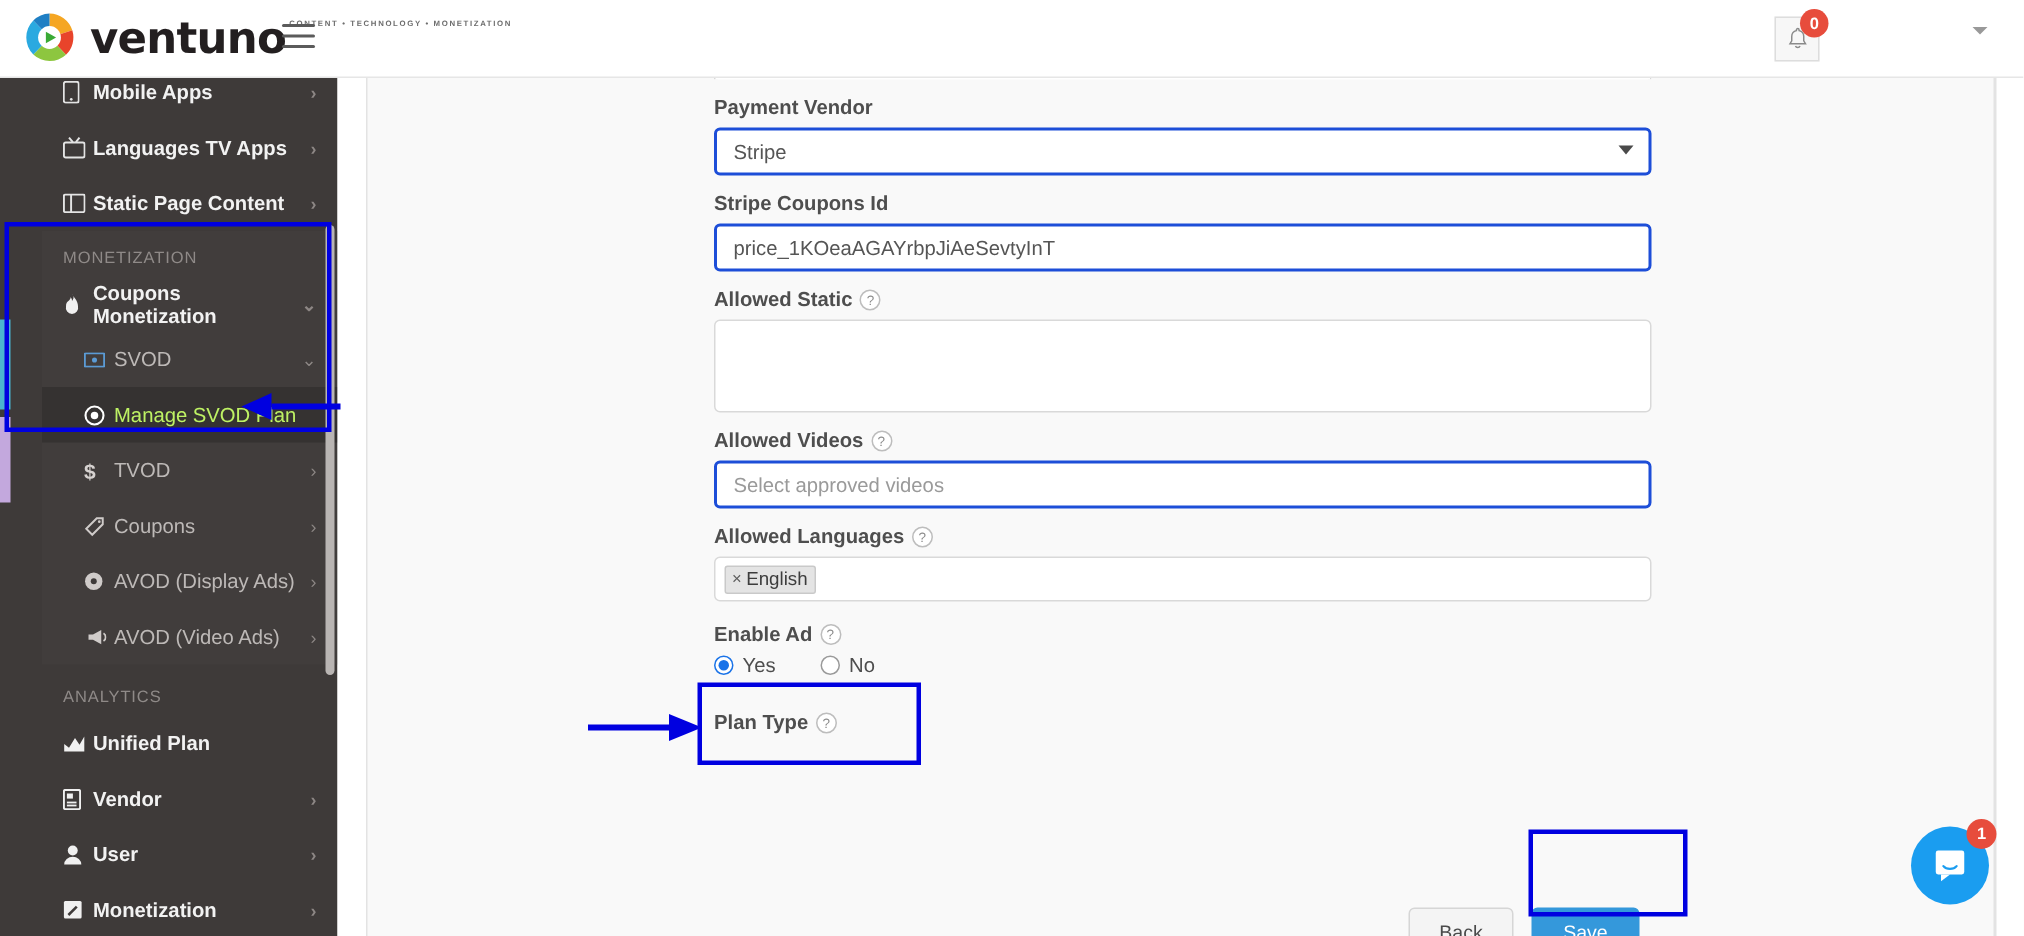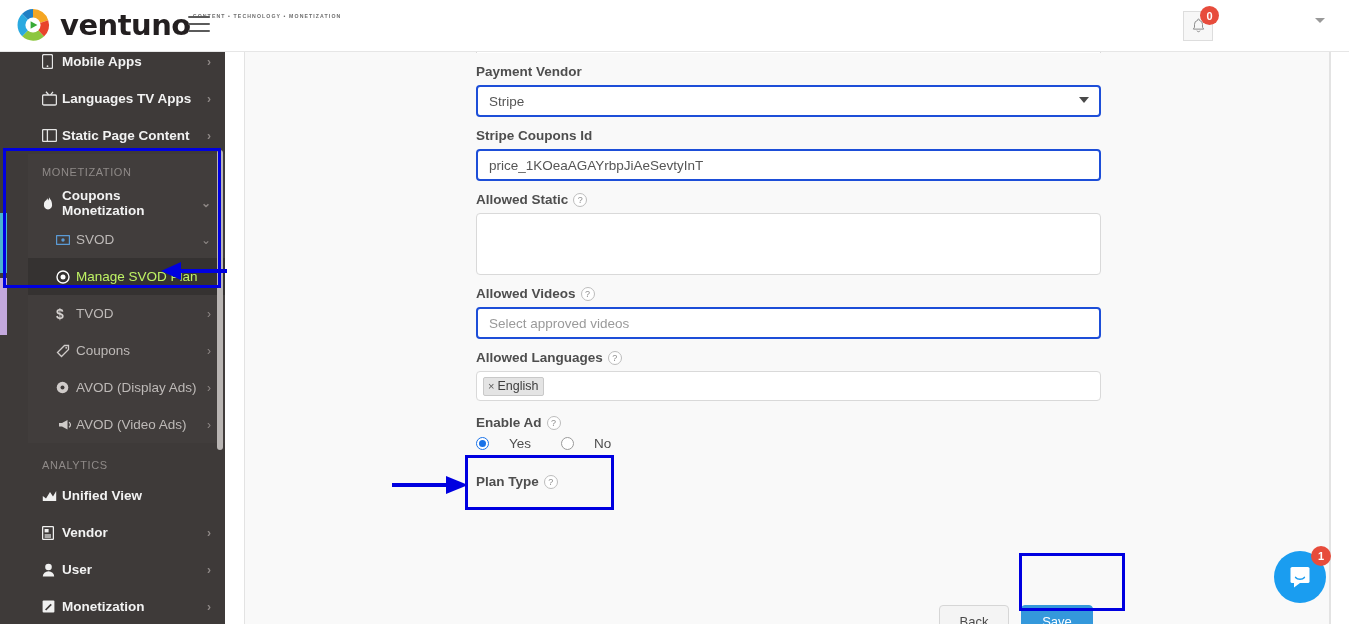--- a/index.html
+++ b/index.html
@@ -191,21 +191,21 @@
     display:flex; align-items:center; padding: 0 6px;
   }
   .tag {
     background: #e4e4e4; border: 1px solid #c9c9c9;
     border-radius: 2px; font-size: 12.5px; color: #3d3d3d;
     padding: 1px 5px 2px 4px; display:flex; align-items:center; gap: 3px;
   }
   .tag .x { color: #5c5c5c; font-size: 11px; }
 
   .radio-row { display:flex; align-items:center; gap: 30px; margin-top: 6px; }
-  .radio-opt { display:flex; align-items:center; gap: 20px; cursor:pointer;justify-content:center; }
+  .radio-opt { display:flex; align-items:center; gap: 6px; cursor:pointer;justify-content:center; }
   .radio {
     width: 13px; height: 13px; border-radius: 50%;
     border: 1px solid #9a9a9a; background: #fff;
     position: relative; display:inline-block;
   }
   .radio.checked { border-color: #1a73e8; background:#fff; }
   .radio.checked::after {
     content:''; position:absolute; left:2px; top:2px;
     width:7px; height:7px; border-radius:50%; background:#1a73e8;
   }
@@ -402,21 +402,21 @@
 
     <div style="margin-top:4px;">
       <div class="section-head">ANALYTICS</div>
 
       <div class="nav-item">
         <span class="ico">
           <svg width="15" height="12" viewBox="0 0 15 12">
               <path d="M0.8 11 L0.8 6 L4 8.5 L8 2 L11 6.5 L14.2 1 L14.2 11 Z" fill="#f0f0f0"></path>
             </svg>
         </span>
-        <span class="lbl">Unified View</span>
+        <span class="lbl">Unified Plan</span>
         <span class="chev"></span>
       </div>
 
       <div class="nav-item">
         <span class="ico">
           <svg width="12" height="14" viewBox="0 0 12 14">
               <rect x="0.6" y="0.6" width="10.8" height="12.8" rx="1" fill="none" stroke="#f0f0f0" stroke-width="1.3"></rect>
               <rect x="2.6" y="3" width="4" height="3.4" fill="#f0f0f0"></rect>
               <line x1="2.6" y1="9" x2="9" y2="9" stroke="#f0f0f0" stroke-width="1.2"></line>
               <line x1="2.6" y1="11" x2="9" y2="11" stroke="#f0f0f0" stroke-width="1.2"></line>

